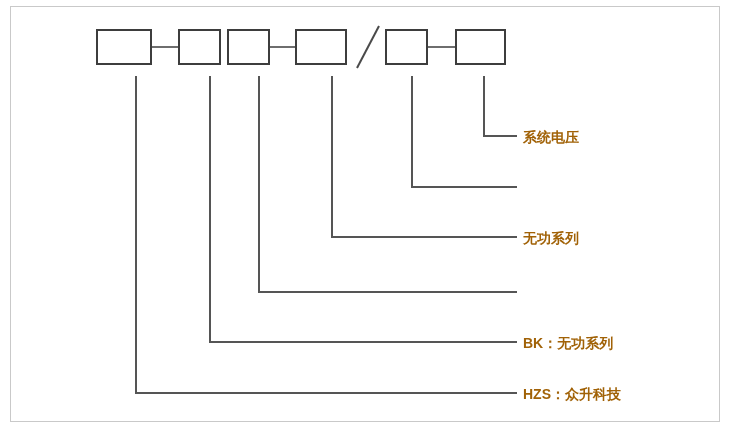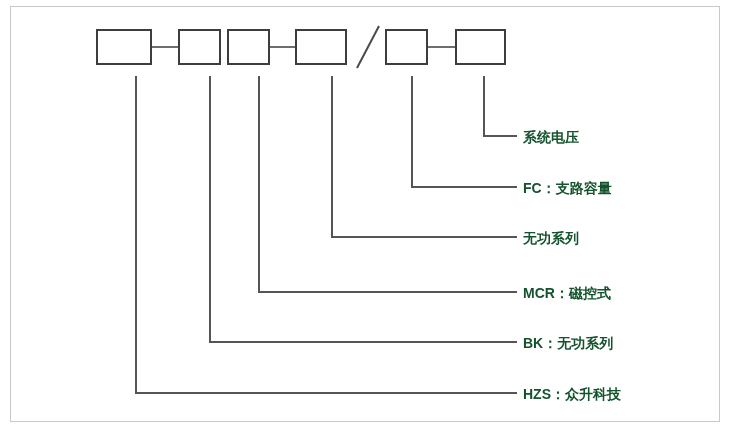--- a/index.html
+++ b/index.html
@@ -65,21 +65,21 @@
   .l-mcr      { left: 258px; top: 76px; width: 259px; height: 217px; }
   .l-capacity { left: 331px; top: 76px; width: 186px; height: 162px; }
   .l-fc       { left: 411px; top: 76px; width: 106px; height: 112px; }
   .l-voltage  { left: 483px; top: 76px; width: 34px;  height: 61px;  }
   .lbl {
     position: absolute;
     left: 523px;
     font-size: 14px;
     font-weight: bold;
     line-height: 16px;
-    color: #14532d;
+    color: #a16207;
     white-space: nowrap;
   }
   .lbl-voltage  { top: 129px; }
   .lbl-fc       { top: 180px; }
   .lbl-capacity { top: 230px; }
   .lbl-mcr      { top: 285px; }
   .lbl-bk       { top: 335px; }
   .lbl-hzs      { top: 386px; }
 </style>
 </head>
@@ -105,19 +105,17 @@
   </svg>
 
   <div class="leader l-hzs"></div>
   <div class="leader l-bk"></div>
   <div class="leader l-mcr"></div>
   <div class="leader l-capacity"></div>
   <div class="leader l-fc"></div>
   <div class="leader l-voltage"></div>
 
   <div class="lbl lbl-voltage">系统电压</div>
-  <div class="lbl lbl-fc">FC：支路容量</div>
   <div class="lbl lbl-capacity">无功系列</div>
-  <div class="lbl lbl-mcr">MCR：磁控式</div>
   <div class="lbl lbl-bk">BK：无功系列</div>
   <div class="lbl lbl-hzs">HZS：众升科技</div>
 
 </div>
 
 </body></html>

